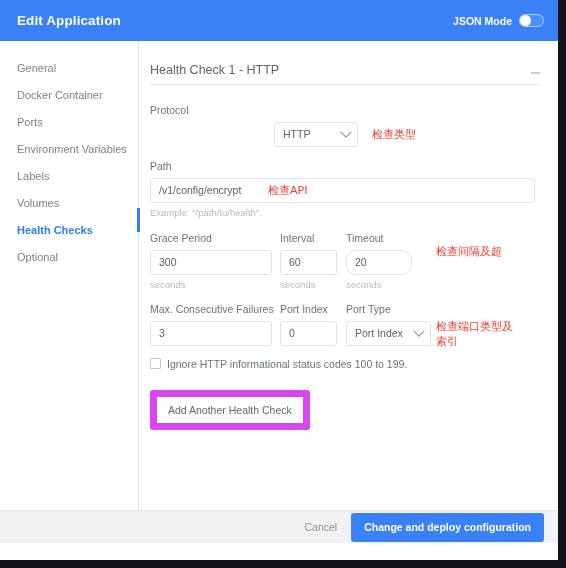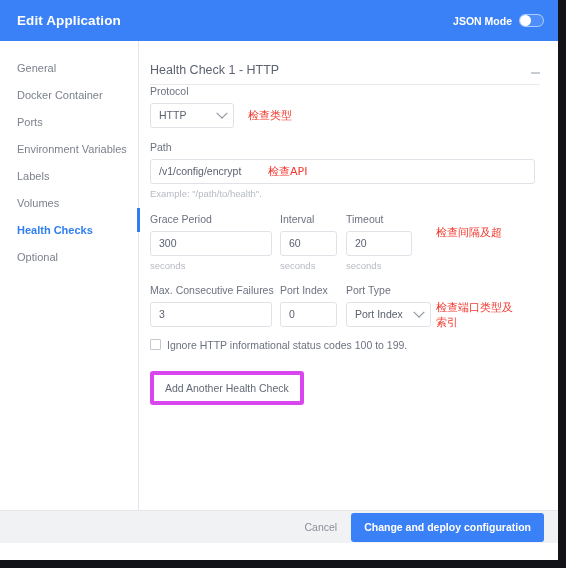--- a/index.html
+++ b/index.html
@@ -115,21 +115,21 @@
   }
   .panel {
     padding: 22px 18px 0 11px;
   }
   .panel-head {
     display: flex;
     align-items: flex-start;
     justify-content: space-between;
     border-bottom: 1px solid #e7e9ec;
     padding-bottom: 7px;
-    margin-bottom: 0;
+    margin-bottom: 19px;
   }
   .panel-title {
     font-size: 12.5px;
     color: #5c6270;
   }
   .collapse-icon {
     width: 9px;
     height: 1.5px;
     background: #c8ccd3;
     margin-top: 9px;
@@ -203,21 +203,21 @@
     background: #fff;
     flex: 0 0 auto;
   }
   .checkbox-label {
     font-size: 10.5px;
     color: #6d7280;
   }
 
   .ghost-btn {
     display: inline-block;
-    border: 4px solid #d946ef;
+    border: 7px solid #d946ef;
     border-radius: 3px;
     background: #ffffff;
     color: #626874;
     font-size: 10.5px;
     padding: 7px 11px;
     line-height: 12px;
   }
 
   
   .footer {
@@ -290,21 +290,21 @@
       <div class="panel">
 
         <div class="panel-head">
           <div class="panel-title">Health Check 1 - HTTP</div>
           <div class="collapse-icon"></div>
         </div>
 
         
         <div class="group">
           <div class="field-label">Protocol</div>
-          <div style="display:flex;align-items:center;gap:14px;">
+          <div style="display:flex;align-items:center;gap:14px;justify-content:center;">
             <div class="select" style="width:84px;">
               <span>HTTP</span>
               <span class="chevron"></span>
             </div>
             <div class="annot">检查类型</div>
           </div>
         </div>
 
         
         <div class="group">
@@ -329,21 +329,21 @@
           </div>
           <div style="width:66px;">
             <div class="field-label">Interval</div>
             <div class="input" style="width:57px;">
               <span>60</span>
             </div>
             <div class="helper">seconds</div>
           </div>
           <div style="width:90px;">
             <div class="field-label">Timeout</div>
-            <div class="input" style="width:66px;">
+            <div class="input" style="width:66px;border-radius:10px;">
               <span>20</span>
             </div>
             <div class="helper">seconds</div>
           </div>
           <div class="annot" style="width:84px;margin-top:12px;">检查间隔及超</div>
         </div>
 
         
         <div class="row" style="margin-bottom:9px;">
           <div style="width:130px;">

